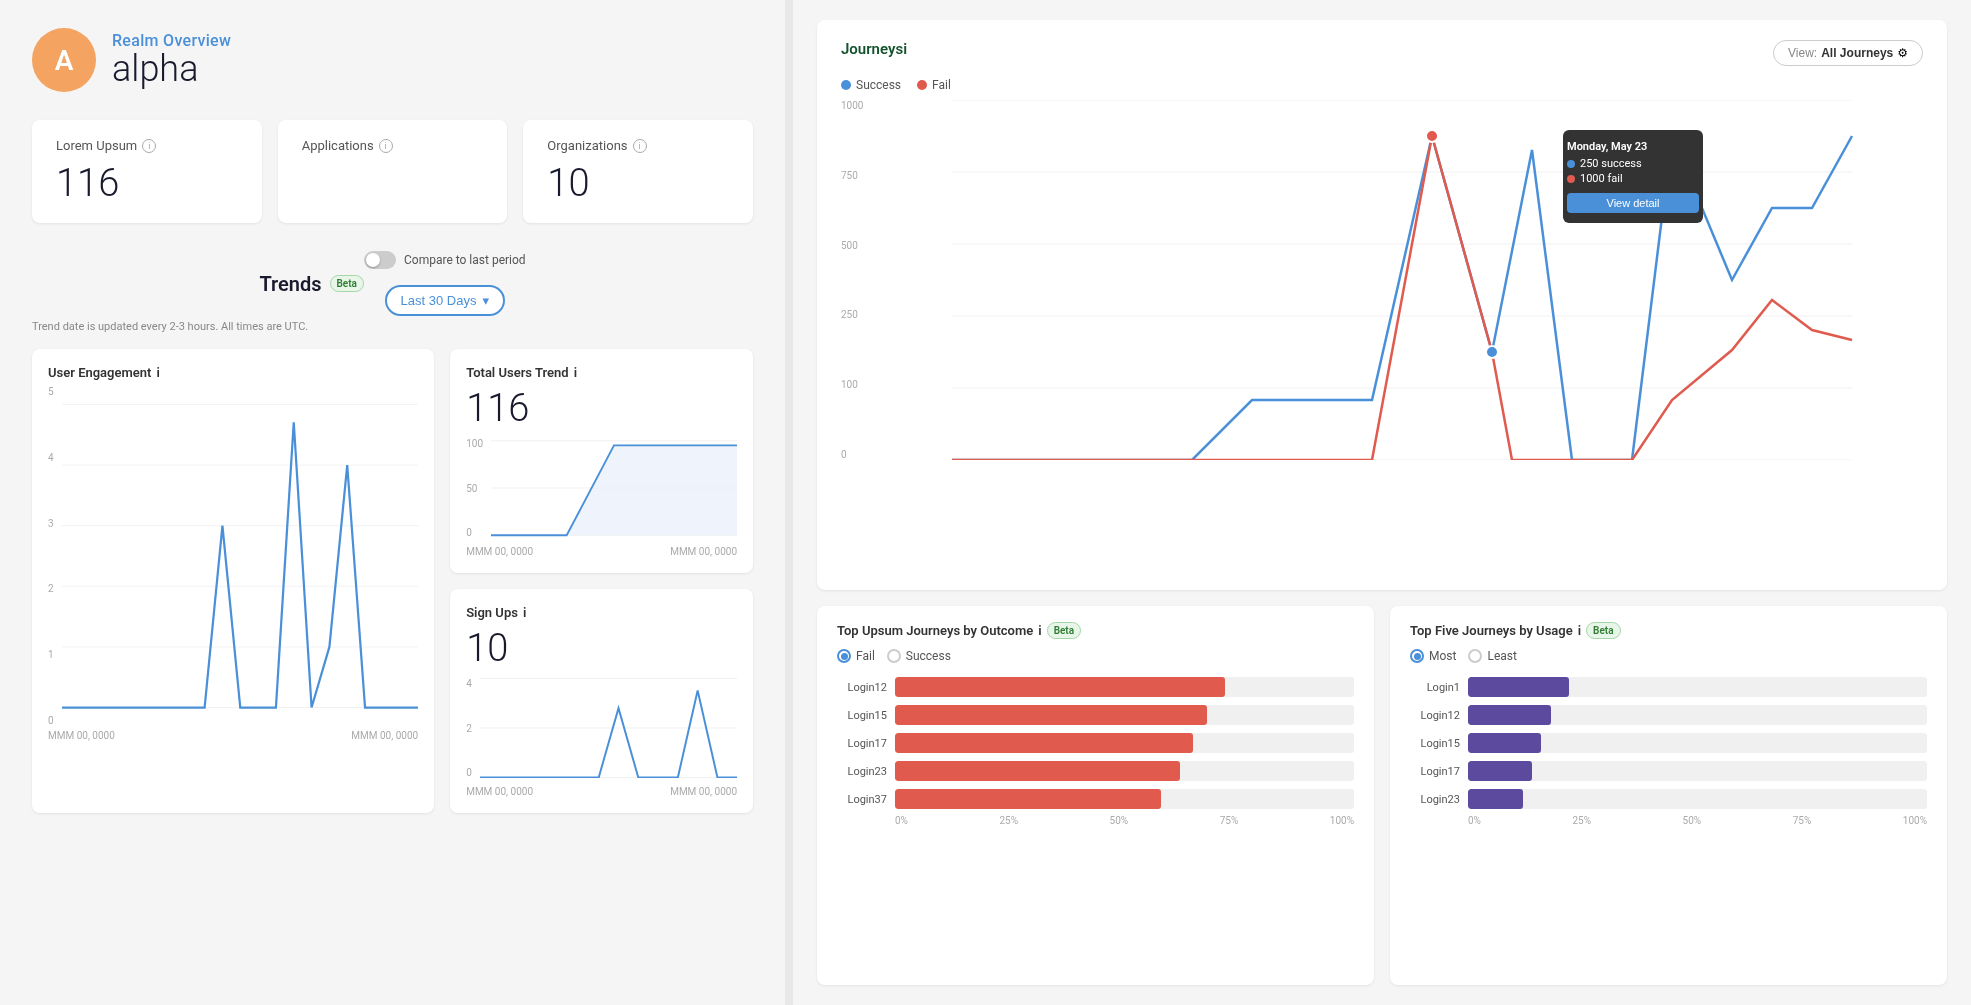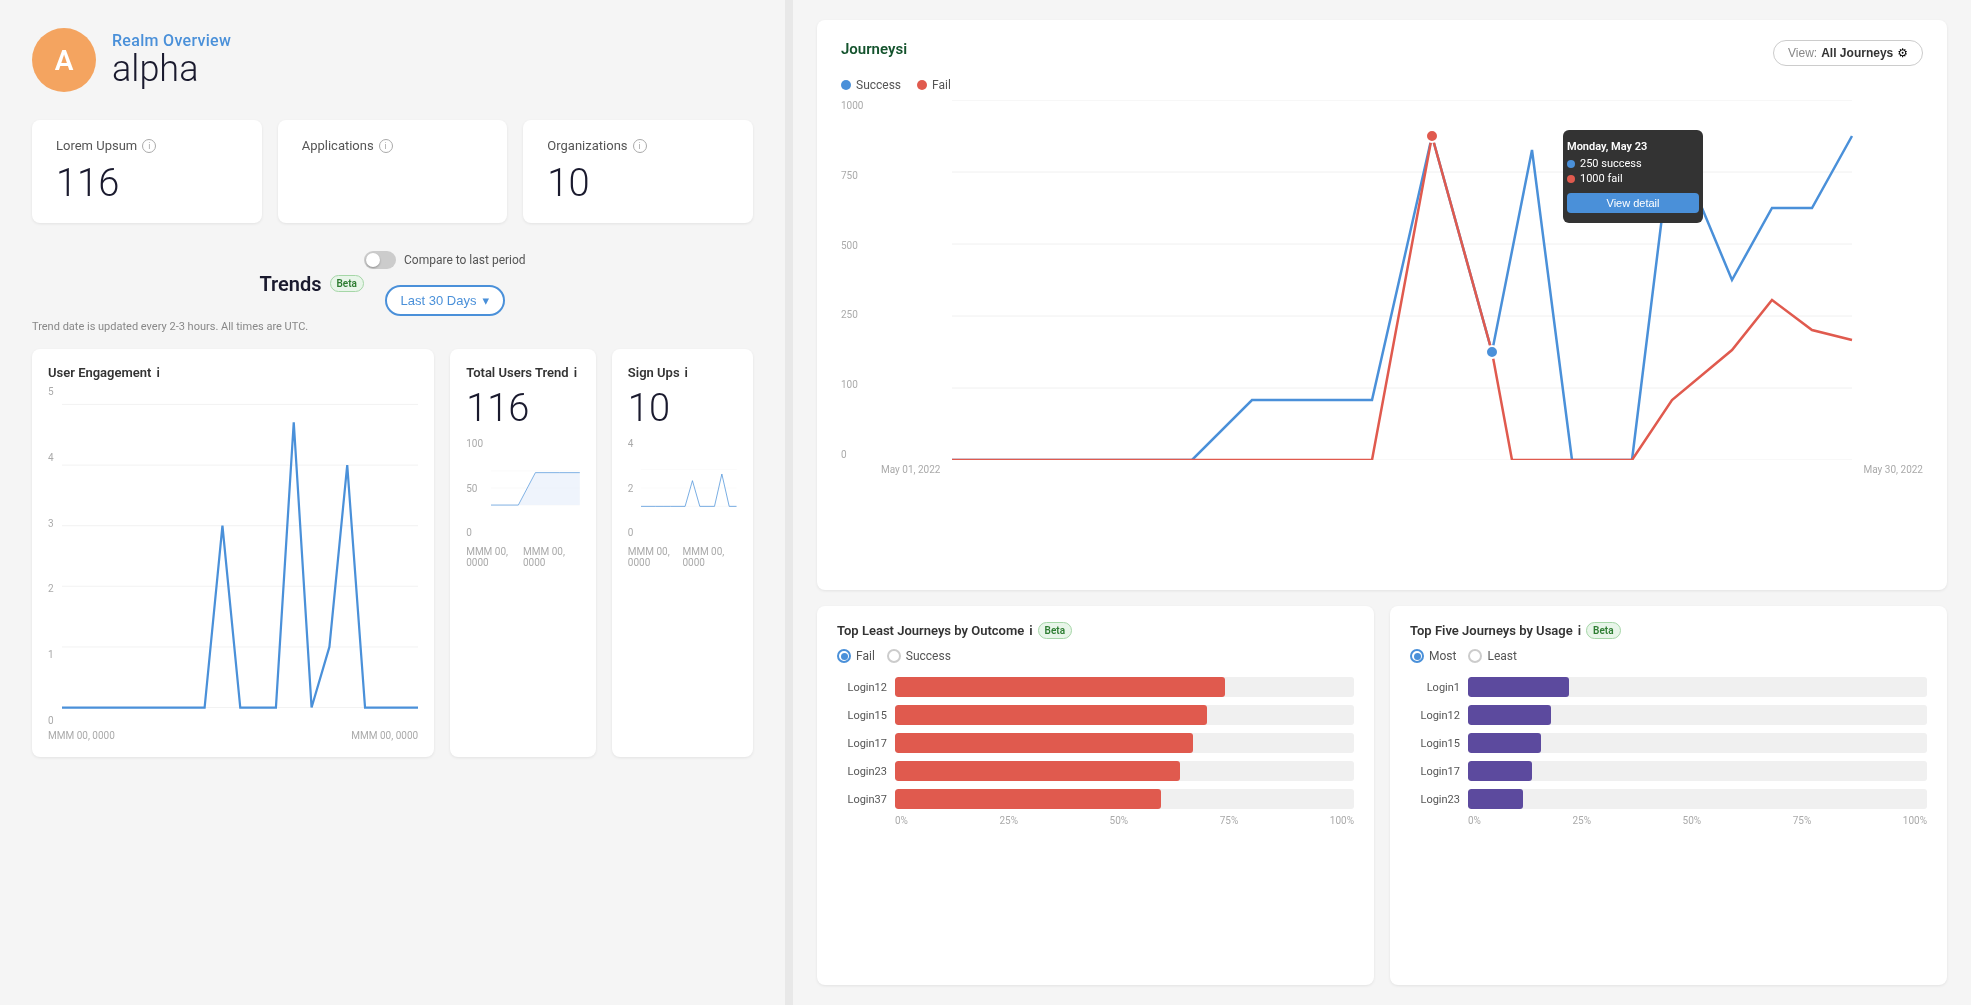--- a/index.html
+++ b/index.html
@@ -191,20 +191,21 @@
     .chart-large {
       flex: 1.1;
       background: #fff;
       border-radius: 8px;
       padding: 16px;
       box-shadow: 0 1px 3px rgba(0,0,0,0.08);
     }
 
     .chart-small-col {
       display: flex;
+      flex-direction: column;
       gap: 16px;
       flex: 0.9;
     }
 
     .chart-small {
       background: #fff;
       border-radius: 8px;
       padding: 16px;
       box-shadow: 0 1px 3px rgba(0,0,0,0.08);
     }
@@ -715,32 +716,28 @@
               <span>250 success</span>
             </div>
             <div class="tooltip-row">
               <div class="tooltip-dot-red"></div>
               <span>1000 fail</span>
             </div>
             <button class="view-detail-btn">View detail</button>
           </div>
         </div>
       </div>
-      <div style="display:flex;justify-content:space-between;font-size:10px;color:#aaa;margin-top:4px;padding-left:40px;">
-        <span>May 01, 2022</span>
-        <span>May 30, 2022</span>
-      </div>
     </div>
   </div>
 
   <div class="bottom-row">
 
     <div class="bottom-card">
       <div class="bottom-card-title">
-        <span>Top Least Journeys by Outcome</span>
+        <span>Top Upsum Journeys by Outcome</span>
         <span class="info-icon">i</span>
         <span class="beta-badge">Beta</span>
       </div>
       <div class="radio-group">
         <label class="radio-item">
           <div class="radio-circle active"></div>
           <span>Fail</span>
         </label>
         <label class="radio-item">
           <div class="radio-circle inactive"></div>

